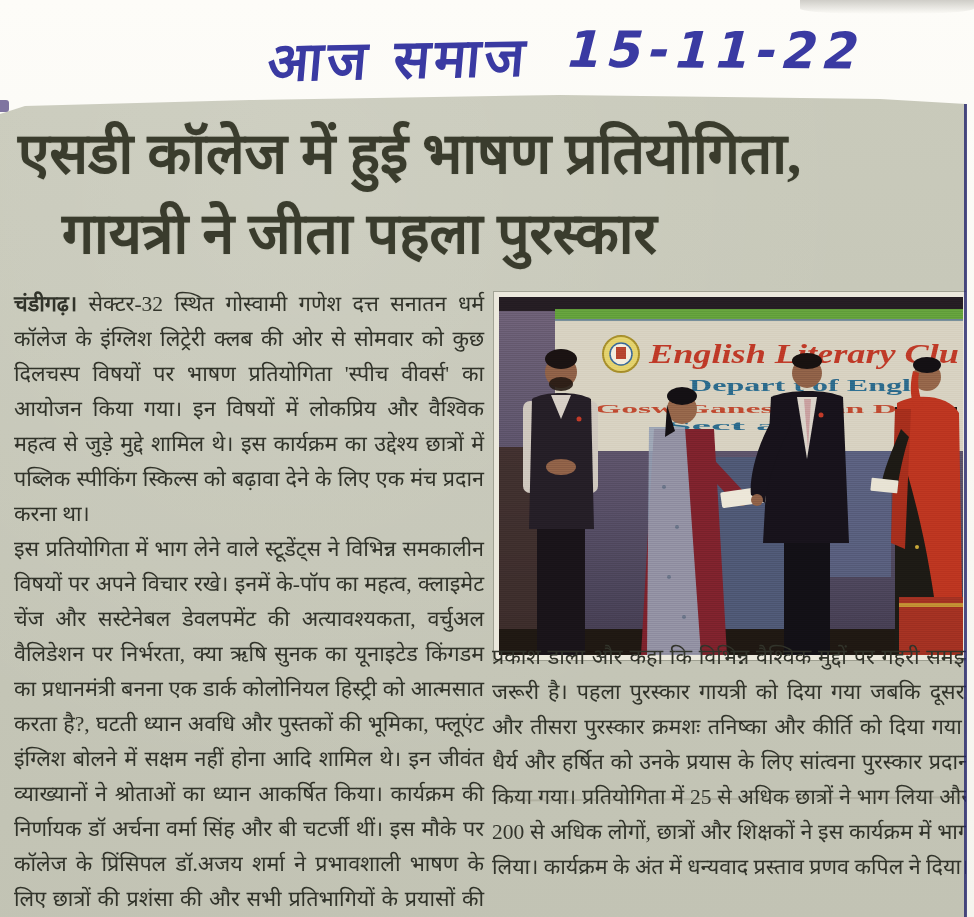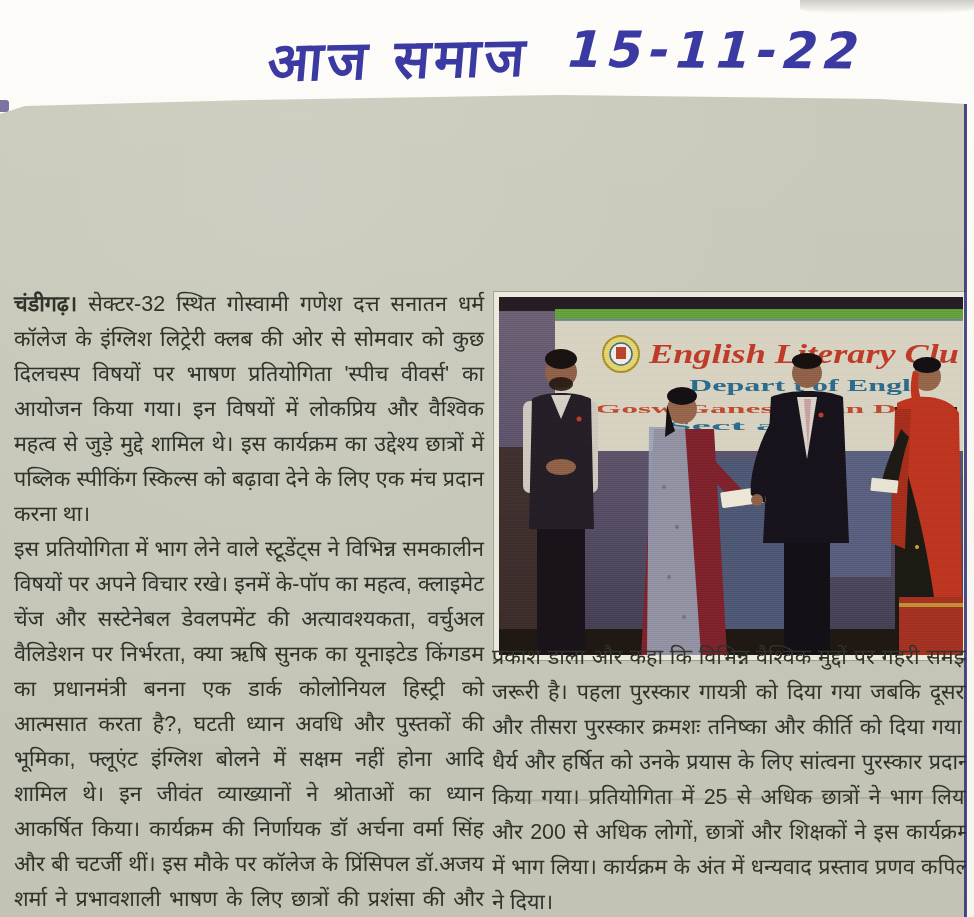--- a/index.html
+++ b/index.html
@@ -55,21 +55,21 @@
     font-family:"Liberation Serif","DejaVu Serif",serif;
     letter-spacing:0;white-space:nowrap;
     text-shadow:0 0 1px rgba(58,60,45,.4);
   }
   .headline.l1{left:18px;top:112px;font-size:57px;width:945px;}
   .headline.l2{left:62px;top:192px;font-size:57px;width:850px;}
   
   .bodycol{
     position:absolute;color:#31332a;text-align:justify;
     font-size:21.5px;line-height:35px;
-    font-family:Liberation Sans, sans-serif;
+    font-family:Liberation Serif, serif;
   }
   .bodycol p{margin:0;}
   .col-left{left:14px;top:287px;width:470px;height:628px;}
   .col-right{left:492px;top:640px;width:478px;height:255px;}
   .dateline{font-weight:700;}
   
   .photo{
     position:absolute;left:494px;top:292px;width:464px;height:358px;
     border:5px solid #ebe8dc;box-shadow:0 0 0 1px rgba(90,88,75,.35);
     background:#544b60;overflow:hidden;
@@ -86,20 +86,22 @@
 
 <div class="scan-smudge"></div>
 
 <div class="handwrite">
   <span class="hw-title">आज समाज</span>
   <span class="hw-date">15-11-22</span>
 </div>
 
 <div class="clipping">
 
+  <div class="headline l1">एसडी कॉलेज में हुई भाषण प्रतियोगिता,</div>
+  <div class="headline l2">गायत्री ने जीता पहला पुरस्कार</div>
 
   <div class="bodycol col-left">
     <p><span class="dateline">चंडीगढ़।</span><span> सेक्टर-32 स्थित गोस्वामी गणेश दत्त सनातन धर्म कॉलेज के इंग्लिश लिट्रेरी क्लब की ओर से सोमवार को कुछ दिलचस्प विषयों पर भाषण प्रतियोगिता 'स्पीच वीवर्स' का आयोजन किया गया। इन विषयों में लोकप्रिय और वैश्विक महत्व से जुड़े मुद्दे शामिल थे।  इस कार्यक्रम का उद्देश्य छात्रों में पब्लिक स्पीकिंग स्किल्स को बढ़ावा देने के लिए एक मंच प्रदान करना था।</span></p>
     <p>इस प्रतियोगिता में भाग लेने वाले स्टूडेंट्स ने विभिन्न समकालीन विषयों पर अपने विचार रखे। इनमें के-पॉप का महत्व, क्लाइमेट चेंज और सस्टेनेबल डेवलपमेंट की अत्यावश्यकता, वर्चुअल वैलिडेशन पर निर्भरता, क्या ऋषि सुनक का यूनाइटेड किंगडम का प्रधानमंत्री बनना एक डार्क कोलोनियल हिस्ट्री को आत्मसात करता है?, घटती ध्यान अवधि और पुस्तकों की भूमिका, फ्लूएंट इंग्लिश बोलने में सक्षम नहीं होना आदि शामिल थे। इन जीवंत व्याख्यानों ने श्रोताओं का ध्यान आकर्षित किया। कार्यक्रम की निर्णायक डॉ अर्चना वर्मा सिंह और बी चटर्जी थीं। इस मौके पर कॉलेज के प्रिंसिपल डॉ.अजय शर्मा ने प्रभावशाली भाषण के लिए छात्रों की प्रशंसा की और सभी प्रतिभागियों के प्रयासों की सराहना की। उन्होंने पब्लिक स्पीकिंग के महत्व पर</p>
   </div>
 
   <div class="photo">
     <svg width="464" height="358" viewBox="0 0 464 358" xmlns="http://www.w3.org/2000/svg">
       <defs>
         <linearGradient id="wallGrad" x1="0" y1="0" x2="0" y2="1">

